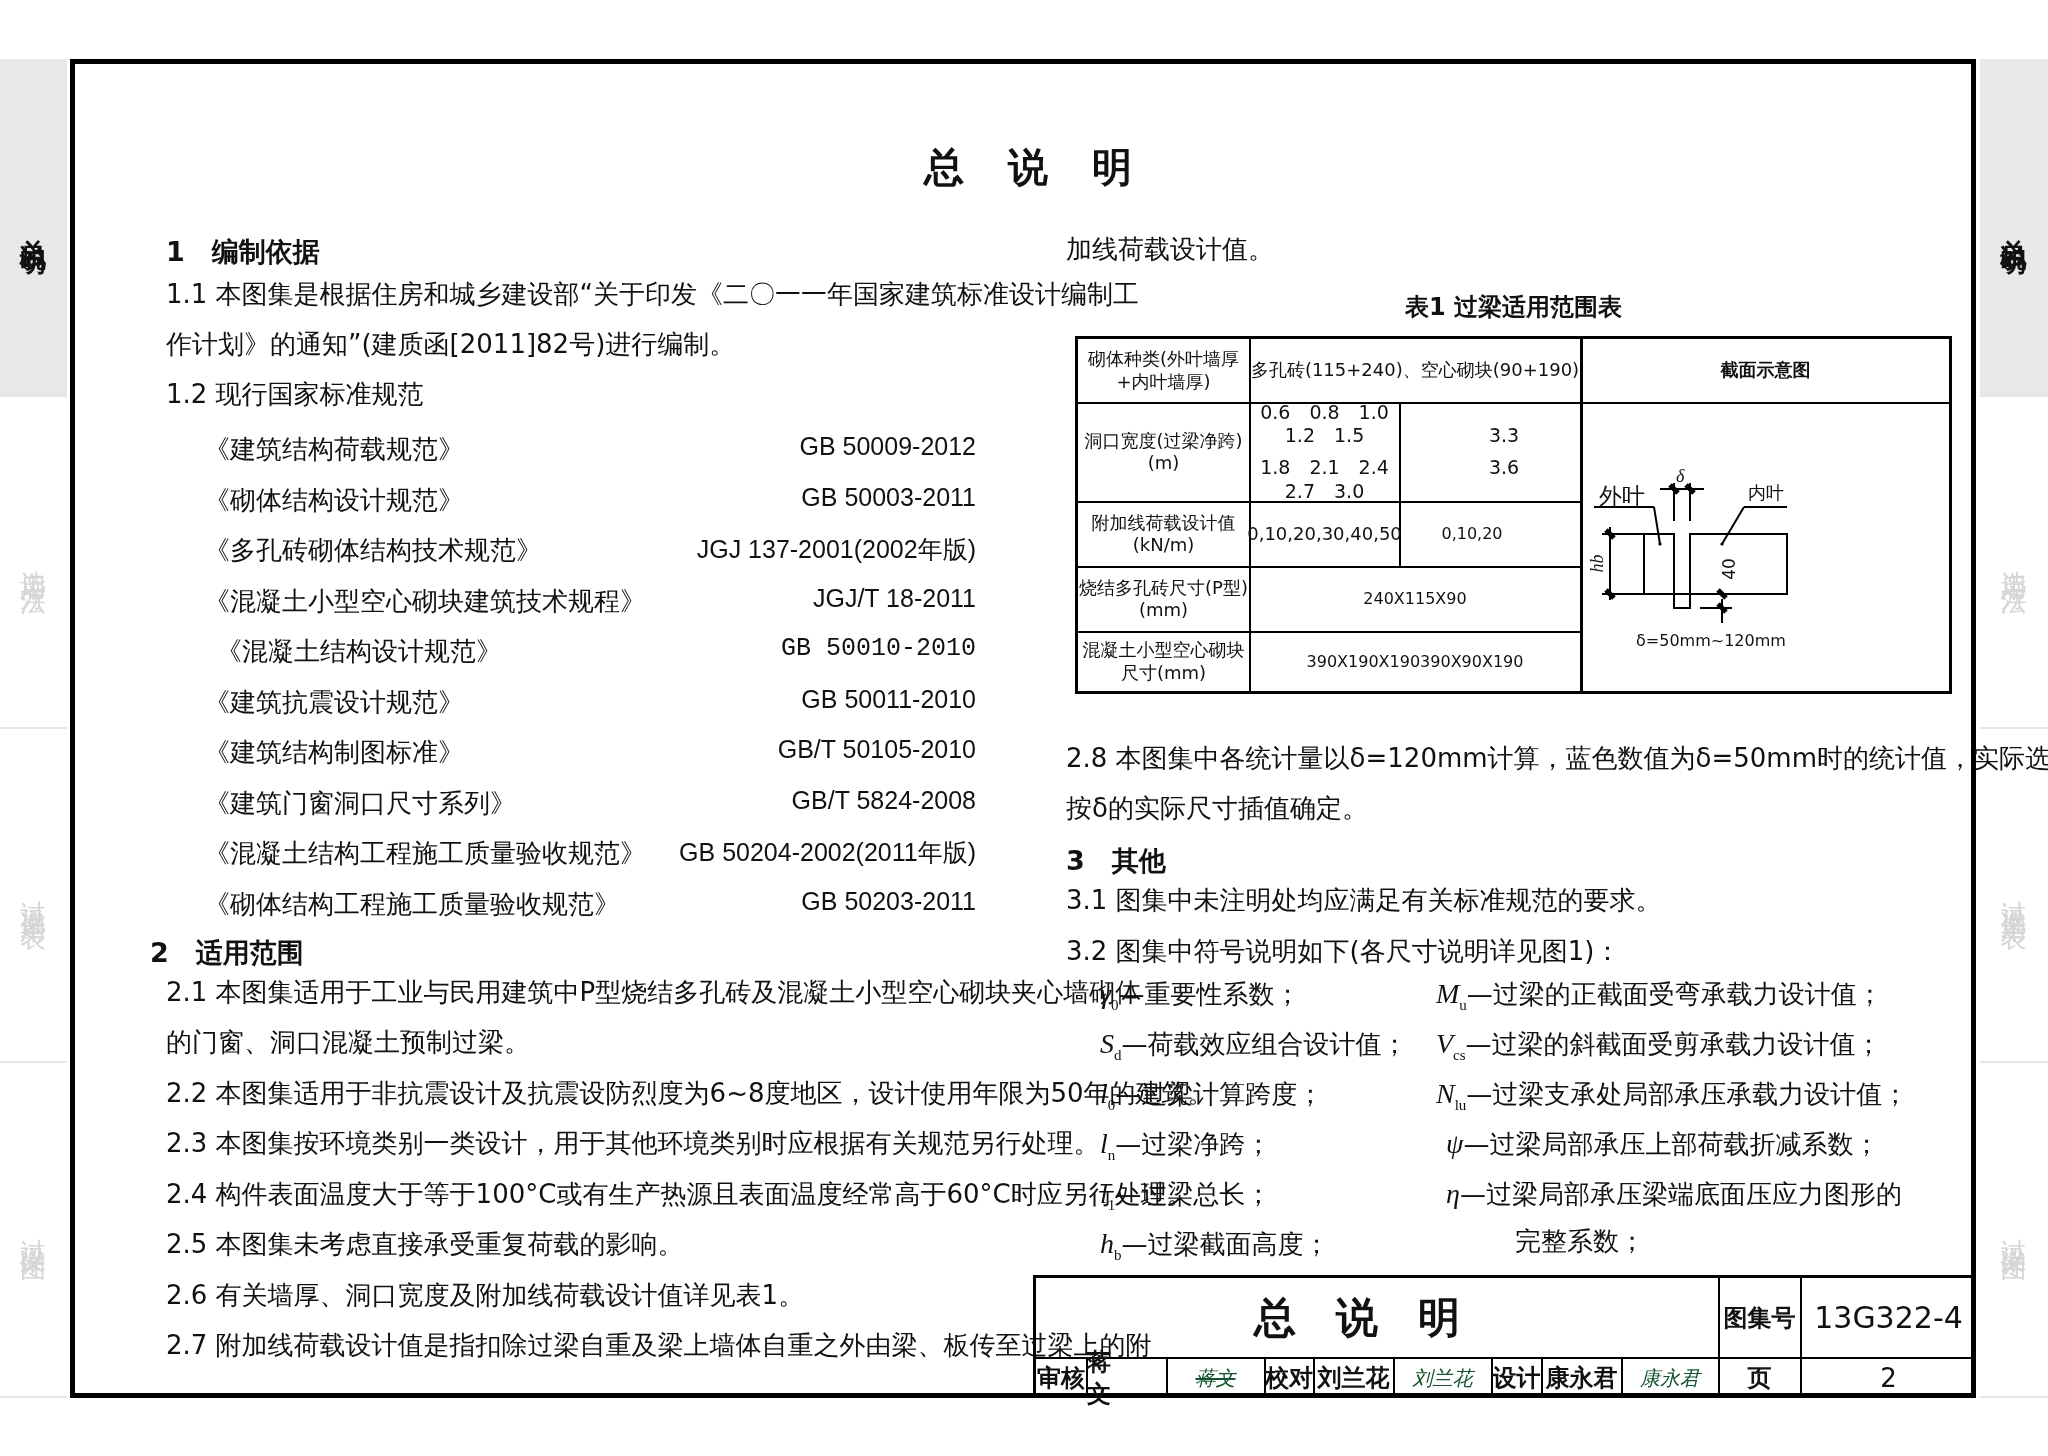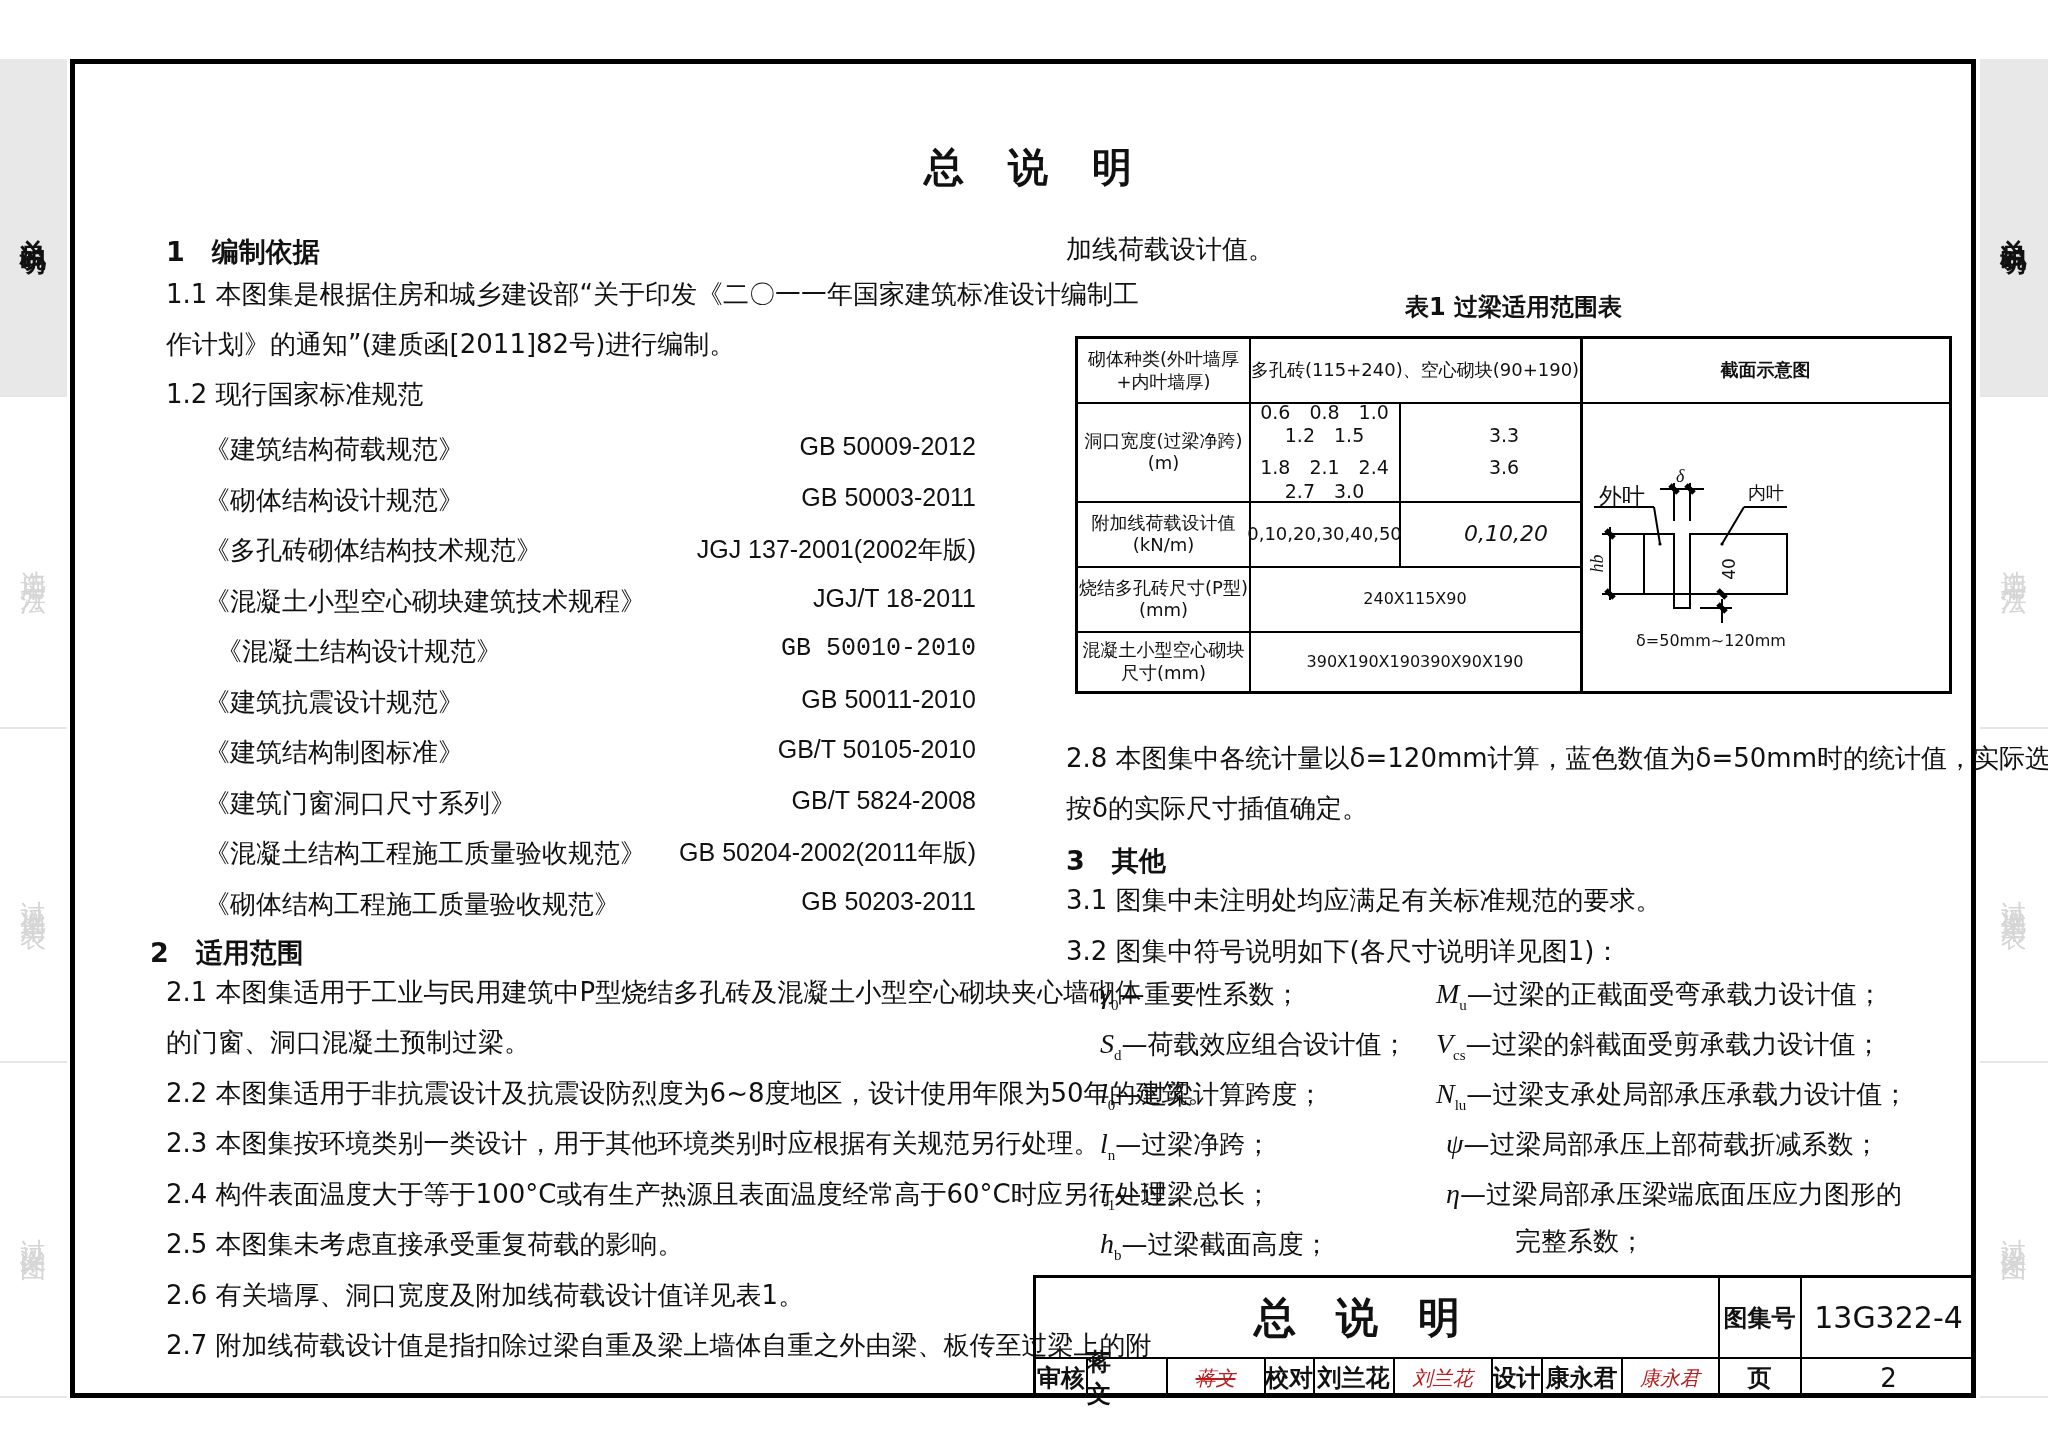--- a/index.html
+++ b/index.html
@@ -37,21 +37,21 @@
   .std-code { font-size:25px; text-align:right; font-family:"Liberation Sans Narrow","Liberation Sans",sans-serif; }
 
   .tbl-title { left:1405px; top:291px; font-size:24px; font-weight:bold; }
   .tbl { position:absolute; left:1075px; top:336px; width:877px; height:358px; border:3px solid #000000; box-sizing:border-box; }
   .hl { position:absolute; height:0; border-top:2px solid #000; }
   .vl { position:absolute; width:0; border-left:2px solid #000; }
   .cell { position:absolute; display:flex; align-items:center; justify-content:center; font-size:20px; text-align:center; line-height:1.25; }
 
   .tb { position:absolute; left:1033px; top:1275px; width:943px; height:123px; border-top:3px solid #000; border-left:3px solid #000; box-sizing:border-box; }
   .tb-cell { position:absolute; display:flex; align-items:center; justify-content:center; font-size:24px; }
-  .sig { font-family:"DejaVu Serif", serif; font-style:italic; color:#b91c1c; font-size:20px; }
+  .sig { font-family:"DejaVu Serif", serif; font-style:italic; color:#14532d; font-size:20px; }
 
   .sym { font-family:"Liberation Serif","DejaVu Serif",serif; font-style:italic; font-size:28px; }
   .sym sub { font-style:normal; font-size:15px; }
 </style>
 </head>
 <body>
 
 <div class="side-tab left active" style="top:59px;height:336px;">
     <span class="tlabel">总说明</span>
   </div>
@@ -141,21 +141,21 @@
     <span>0.6　0.8　1.0　1.2　1.5</span>
     <span style="margin-top:8px;">1.8　2.1　2.4　2.7　3.0</span>
   </div>
   <div class="cell" style="left:322px;top:64px;width:208px;height:98px;flex-direction:column;font-size:19px;">
     <span>3.3</span>
     <span style="margin-top:8px;">3.6</span>
   </div>
 
   <div class="cell" style="left:0;top:163px;width:171px;height:64px;font-size:18px;">附加线荷载设计值(kN/m)</div>
   <div class="cell" style="left:172px;top:163px;width:149px;height:64px;font-size:18px;">0,10,20,30,40,50</div>
-  <div class="cell" style="left:338px;top:163px;width:180px;height:64px;font-size:22px;font-style:italic;">0,10,20</div>
+  <div class="cell" style="left:304px;top:163px;width:180px;height:64px;font-size:16px;">0,10,20</div>
 
   <div class="cell" style="left:0;top:228px;width:171px;height:64px;font-size:18px;">烧结多孔砖尺寸(P型)(mm)</div>
   <div class="cell" style="left:172px;top:228px;width:330px;height:64px;font-size:16px;">240X115X90</div>
 
   <div class="cell" style="left:0;top:293px;width:171px;height:59px;font-size:18px;">混凝土小型空心砌块尺寸(mm)</div>
   <div class="cell" style="left:172px;top:293px;width:330px;height:59px;font-size:16px;line-height:1.1;">
     <span>390X190X190</span>
     <span>390X90X190</span>
   </div>
 

